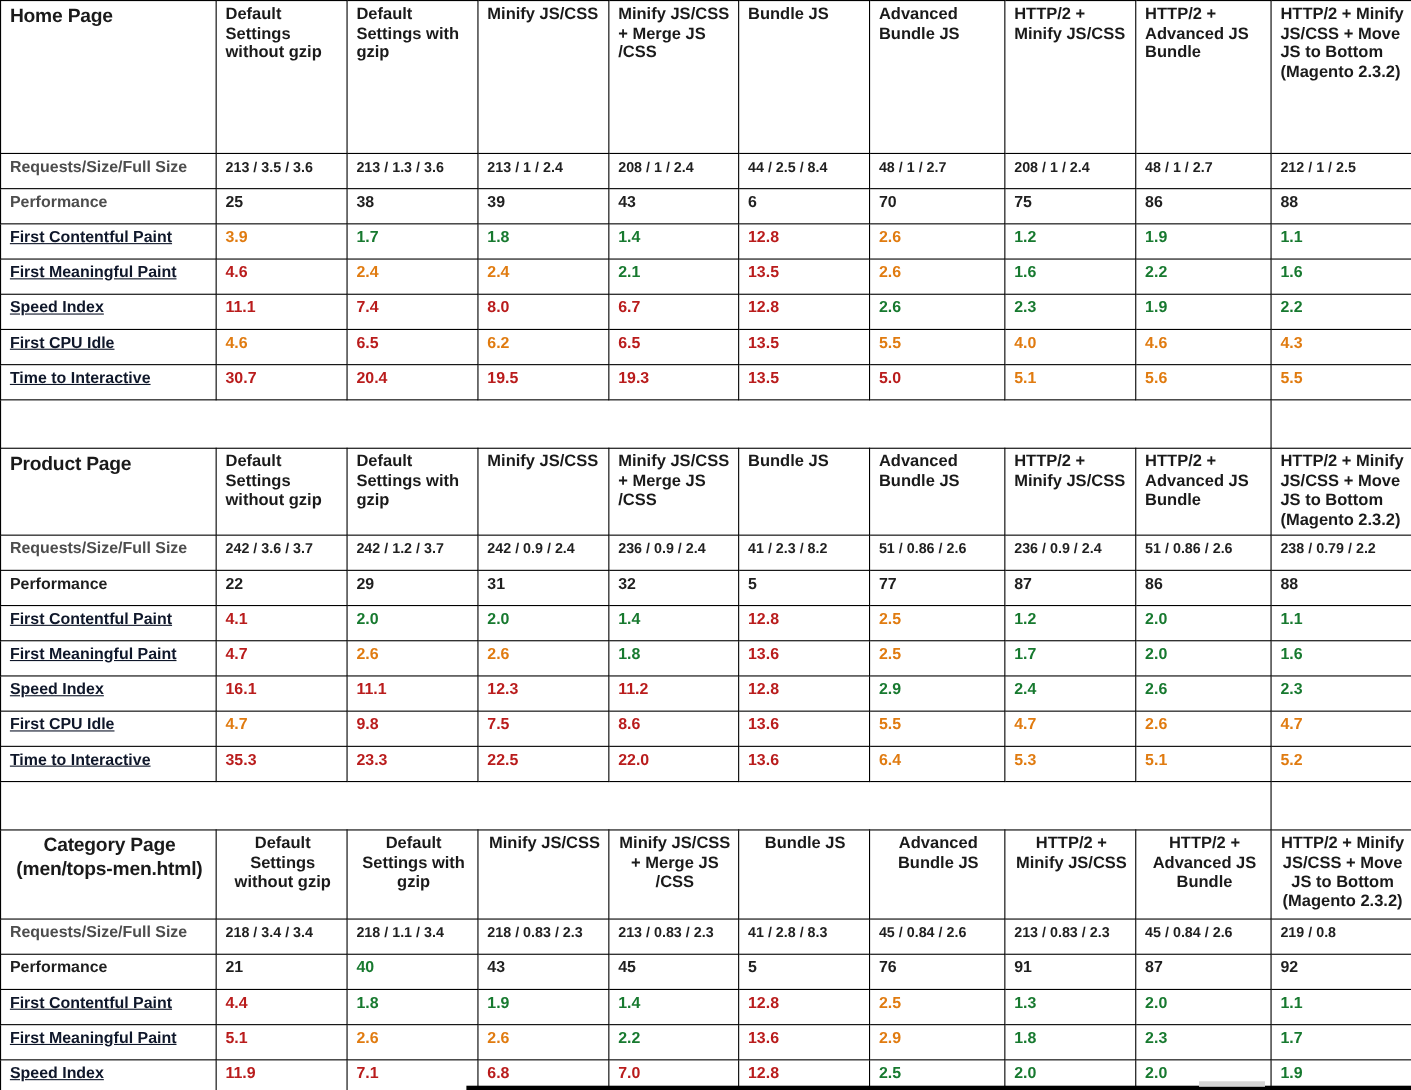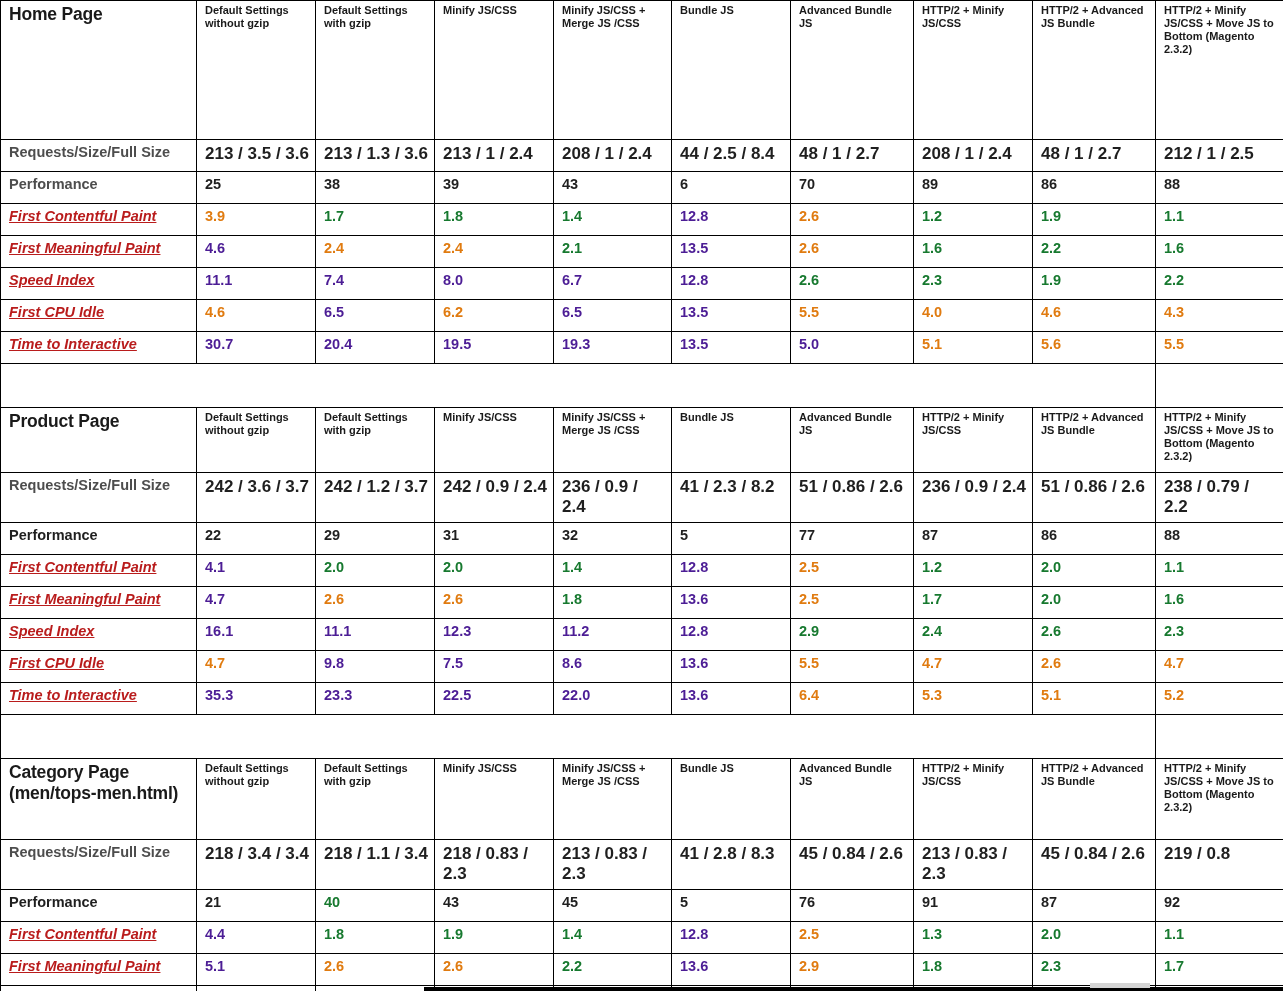--- a/index.html
+++ b/index.html
@@ -46,59 +46,58 @@
     font-weight: bold;
     color: #1a1a1a;
     padding-top: 3px;
   }
   tr.section-head td.page-title {
     font-size: 17.5px;
     line-height: 1.2;
     letter-spacing: -0.2px;
   }
   tr.section-head td.scenario {
-    font-size: 11px;
+    font-size: 15px;
     line-height: 1.17;
     margin-left: 12px;
   }
   tr.head-tall td { height: 130px; }
   tr.head-mid  td { height: 56px;  }
-  tr.head-cat  td { height: 72px;  }
+  tr.head-cat  td { height: 72px; text-align: center;  }
 
   
   td.metric-label {
     color: #4d4d4d;
     font-weight: bold;
     font-size: 14.5px;
     padding-top: 6px;
   }
   td.metric-label.bold {
     color: #1f1f1f;
     font-weight: bold;
   }
   td.metric-label.link {
-    color: #b91c1c;
+    color: #0f172a;
     font-weight: bold;
     text-decoration: underline;
     cursor: pointer;
-    font-style: italic;
   }
   td.val {
     font-weight: bold;
     font-size: 14.5px;
     padding-top: 6px;
   }
   td.val.size {
     color: #1f1f1f;
-    font-size: 17px;
+    font-size: 13px;
   }
   td.val.black  { color: #1f1f1f; }
   td.val.green  { color: #17792f; margin-top: 32px; }
   td.val.orange { color: #e07b10; }
-  td.val.red    { color: #4c1d95; margin-top: 18px; }
+  td.val.red    { color: #b91c1c; margin-top: 18px; }
 
   tr.datarow td { height: 22px; }
 
   
   tr.spacer td {
     height: 34px;
     border-left: 1px solid #000000;
     border-right: 1px solid #000000;
     border-top: 1px solid #000000;
     border-bottom: 1px solid #000000;
@@ -164,21 +163,21 @@
         <td class="val size black">212 / 1 / 2.5</td>
       </tr>
       <tr class="datarow">
         <td class="metric-label">Performance</td>
         <td class="val black">25</td>
         <td class="val black">38</td>
         <td class="val black">39</td>
         <td class="val black">43</td>
         <td class="val black">6</td>
         <td class="val black">70</td>
-        <td class="val black">89</td>
+        <td class="val black">75</td>
         <td class="val black">86</td>
         <td class="val black">88</td>
       </tr>
       <tr class="datarow">
         <td class="metric-label link">First Contentful Paint</td>
         <td class="val orange">3.9</td>
         <td class="val green">1.7</td>
         <td class="val green">1.8</td>
         <td class="val green">1.4</td>
         <td class="val red">12.8</td>

